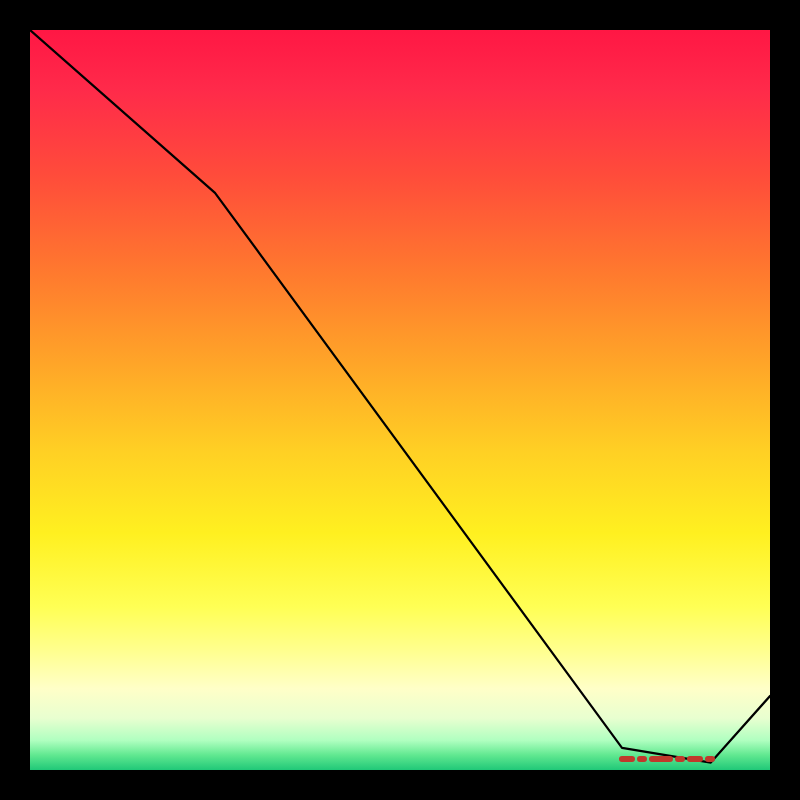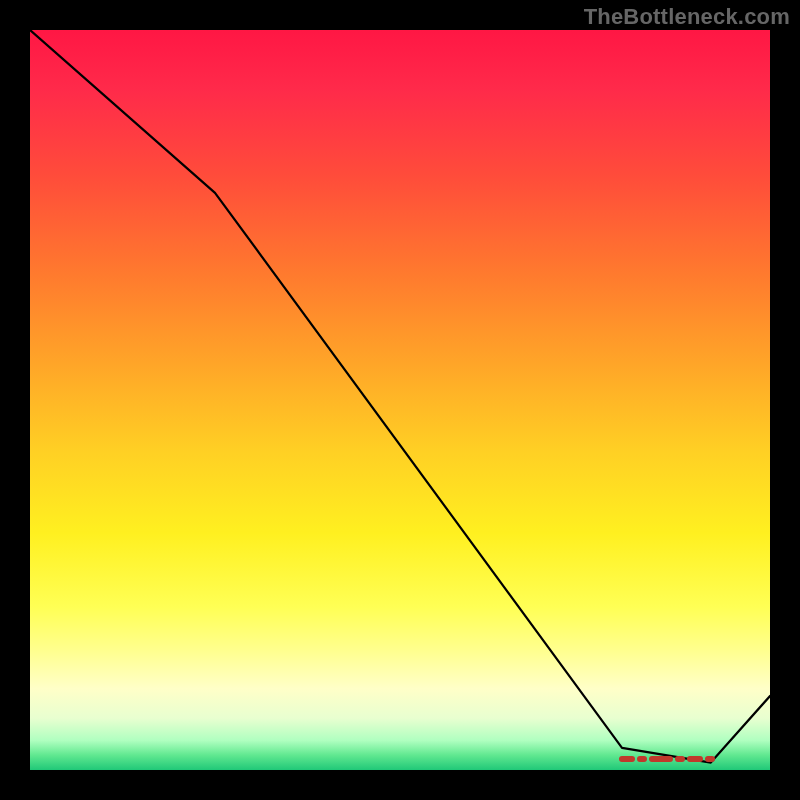--- a/index.html
+++ b/index.html
@@ -71,21 +71,20 @@
     stroke-width: 6;
     stroke-linecap: round;
     stroke-dasharray: 10 8 4 8 18 8 4 8;
   }
 </style>
 </head>
 <body>
 
 <div class="frame">
 
-  <div class="watermark">TheBottleneck.com</div>
 
   <div class="plot">
     <svg class="overlay" viewBox="0 0 740 740" preserveAspectRatio="none">
 
       <path id="curve-path" class="curve" d="M0.0 0.0 L185.0 162.8 L592.0 717.8 L680.8 732.6 L740.0 666.0"></path>
 
       <path id="dash-path" class="dash" d="M592.0 728.9 L688.2 728.9"></path>
     </svg>
   </div>
 

